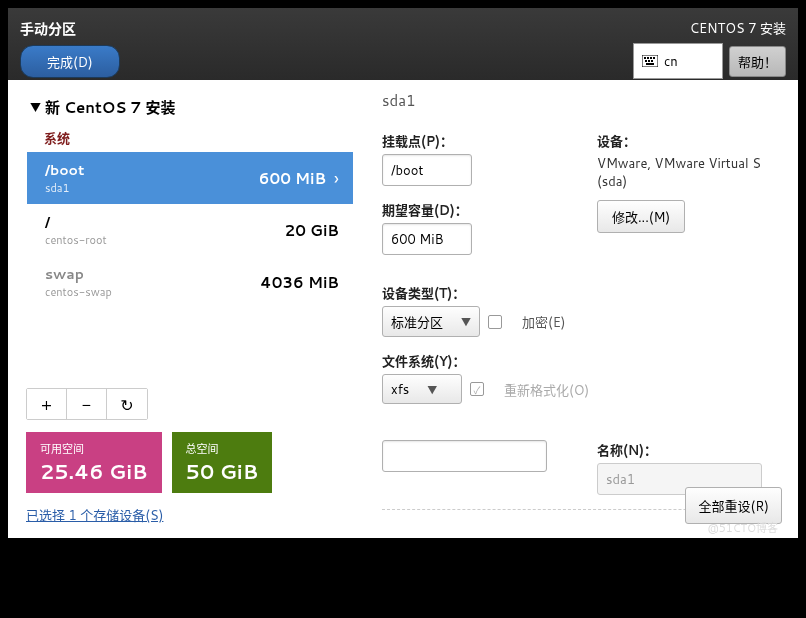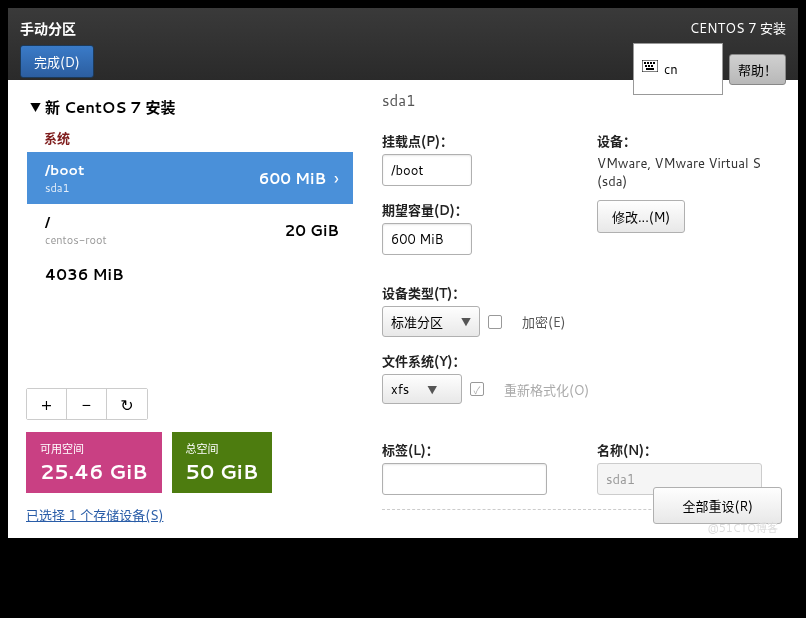--- a/index.html
+++ b/index.html
@@ -1,25 +1,25 @@
 <!DOCTYPE html>
 <html><head>
   <meta charset="utf-8">
   <style>
     * { box-sizing: border-box; margin: 0; padding: 0; font-family: "Cantarell", "Noto Sans CJK SC", sans-serif; }
     body { background: #000; width: 806px; height: 618px; position: relative; }
     .window { background: #fff; width: 790px; height: 530px; position: absolute; top: 8px; left: 8px; }
     .topbar { background: #2d2d2d; background: linear-gradient(#3a3a3a, #2a2a2a); height: 72px; display: flex; padding: 10px 12px 6px; color: #fff; position: relative; }
     .topbar-left { display: flex; flex-direction: column; align-items: flex-start; }
     .title { font-weight: bold; font-size: 14px; margin-bottom: 6px; }
-    .done-btn { background: linear-gradient(#3a7bc8, #2c5ea0); border: 1px solid #1c3a5a; color: #fff; border-radius: 3px; padding: 6px 13px; font-size: 13px; cursor: pointer; }
+    .done-btn { background: linear-gradient(#3a7bc8, #2c5ea0); border: 1px solid #1c3a5a; color: #fff; border-radius: 13px; padding: 6px 26px; font-size: 13px; cursor: pointer; }
     .topbar-right { position: absolute; right: 12px; top: 10px; display: flex; flex-direction: column; align-items: flex-end; gap: 6px; }
     .installer-title { font-size: 13px; font-weight: normal; }
     .topbar-controls { display: flex; gap: 6px; align-items: center; }
-    .keyboard-box { background: #fff; color: #000; border: 1px solid #999; padding: 16px 8px; display: flex; align-items: flex-start; gap: 6px; font-size: 13px; min-width: 90px; }
+    .keyboard-box { background: #fff; color: #000; border: 1px solid #999; padding: 8px 8px; display: flex; align-items: center; gap: 6px; font-size: 13px; min-width: 90px; }
     .help-btn { background: linear-gradient(#d0d0d0, #b8b8b8); border: 1px solid #888; border-radius: 3px; padding: 5px 8px; font-size: 13px; cursor: pointer; }
     .main { display: flex; height: calc(100% - 72px); }
     .left-pane { width: 360px; display: flex; flex-direction: column; padding: 10px 14px 14px 18px; }
     .install-header { font-weight: bold; font-size: 15px; padding: 6px 4px; display: flex; align-items: center; gap: 4px; }
     .section-label { color: #7f1d1d; font-size: 13px; padding: 4px 18px; font-weight: bold; }
     .partition-list { border: 1px solid transparent; }
     .partition-row { padding: 8px 14px 8px 18px; display: flex; justify-content: space-between; align-items: center; }
     .partition-row.selected { background: #4a90d9; color: #fff; }
     .partition-info { display: flex; flex-direction: column; }
     .partition-mount { font-weight: bold; font-size: 14px; }
@@ -46,21 +46,21 @@
     .device-text { font-size: 13px; color: #333; line-height: 1.4; }
     .modify-btn { background: linear-gradient(#fefefe, #e8e8e8); border: 1px solid #b0b0b0; border-radius: 3px; padding: 6px 14px; font-size: 13px; cursor: pointer; margin-top: 10px; }
     .select { background: linear-gradient(#fefefe, #e8e8e8); border: 1px solid #b0b0b0; border-radius: 3px; padding: 5px 8px; font-size: 13px; display: inline-flex; align-items: center; gap: 18px; min-width: 80px; cursor: pointer; }
     .select-arrow { font-size: 10px; color: #555; }
     .checkbox-row { display: inline-flex; align-items: center; gap: 20px; font-size: 13px; color: #555; margin-left: 8px; }
     .checkbox { width: 14px; height: 14px; border: 1px solid #999; border-radius: 2px; background: #fff; display: inline-flex; align-items: center; justify-content: center; font-size: 10px; }
     .checkbox.disabled { color: #aaa; }
     .divider { border-top: 1px dashed #ccc; margin: 14px 0; }
     .label-input { border: 1px solid #b0b0b0; border-radius: 3px; padding: 6px 8px; font-size: 13px; width: 165px; box-shadow: inset 0 1px 2px rgba(0,0,0,.1); }
     .name-input { border: 1px solid #ccc; border-radius: 3px; padding: 6px 8px; font-size: 13px; width: 165px; background: #f5f5f5; color: #999; }
-    .reset-btn { position: absolute; bottom: 14px; right: 16px; background: linear-gradient(#fefefe, #e8e8e8); border: 1px solid #b0b0b0; border-radius: 3px; padding: 8px 28px; font-size: 13px; cursor: pointer; }
+    .reset-btn { position: absolute; bottom: 14px; right: 16px; background: linear-gradient(#fefefe, #e8e8e8); border: 1px solid #b0b0b0; border-radius: 3px; padding: 8px 12px; font-size: 13px; cursor: pointer; }
     .watermark { position: absolute; bottom: 2px; right: 20px; color: #ddd; font-size: 11px; }
     .kb-icon { display: inline-flex; }
     .tri { font-size: 11px; }
   </style>
 </head>
 <body>
 
 <div class="window">
   <div class="topbar">
     <div class="topbar-left">
@@ -110,20 +110,24 @@
           </div>
         </div>
         <div class="partition-row">
           <div class="partition-info">
             <div class="partition-mount">/</div>
             <div class="partition-dev" style="color:#888">centos-root</div>
           </div>
           <div class="partition-size">20 GiB</div>
         </div>
         <div class="partition-row">
+          <div class="partition-info">
+            <div class="partition-mount" style="color:#888">swap</div>
+            <div class="partition-dev" style="color:#888">centos-swap</div>
+          </div>
           <div class="partition-size">4036 MiB</div>
         </div>
       </div>
 
       <div class="toolbar">
         <button>+</button>
         <button>−</button>
         <button>↻</button>
       </div>
 
@@ -189,21 +193,20 @@
             <span class="checkbox disabled">✓</span>
             <span>重新格式化(O)</span>
           </div>
         </div>
       </div>
 
       <div style="height:28px"></div>
 
       <div class="rp-grid">
         <div>
-          <div class="field-label">标签(L)：</div>
           <input class="label-input" value="" style="">
         </div>
         <div>
           <div class="field-label">名称(N)：</div>
           <input class="name-input" disabled="" value="sda1" style="">
         </div>
       </div>
 
       <div class="divider"></div>
 

